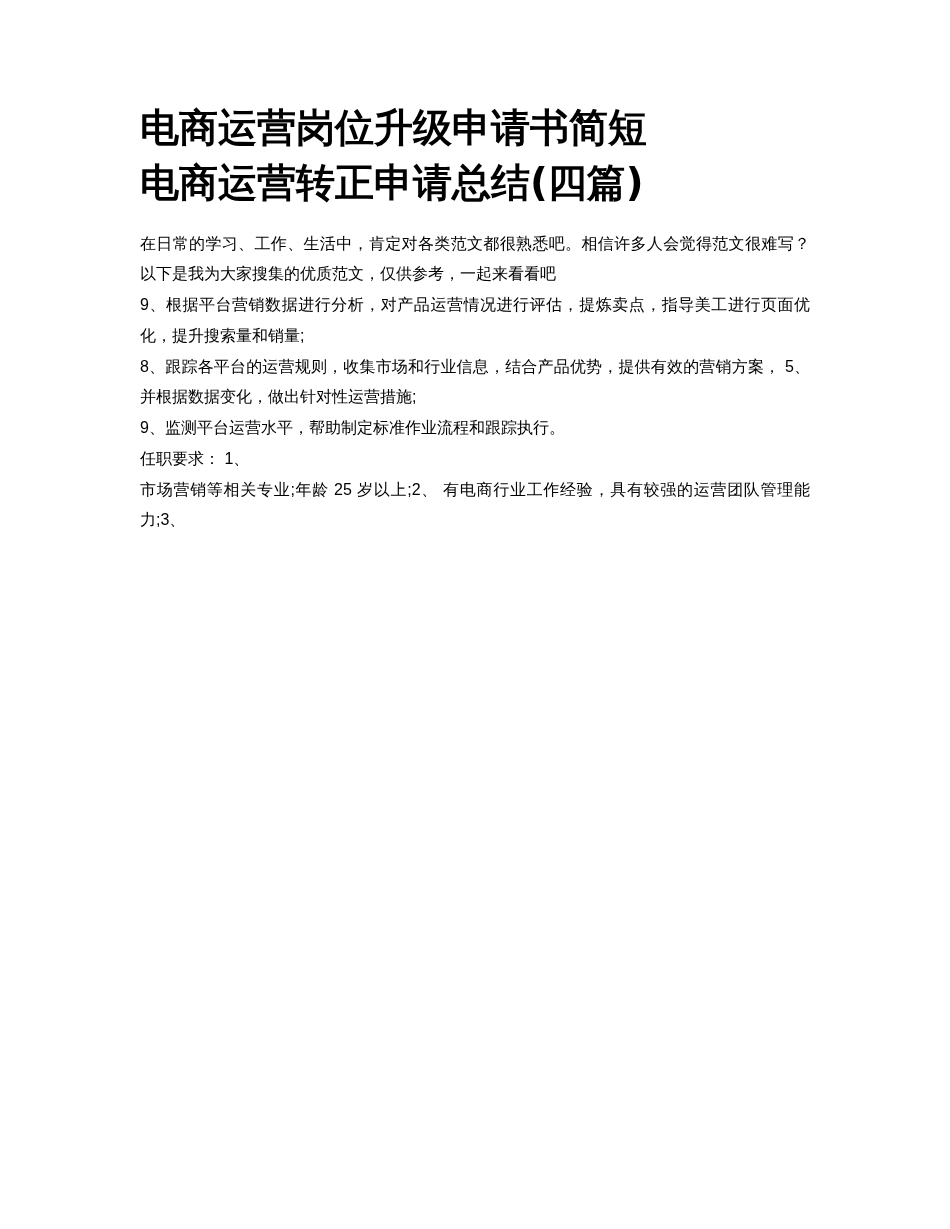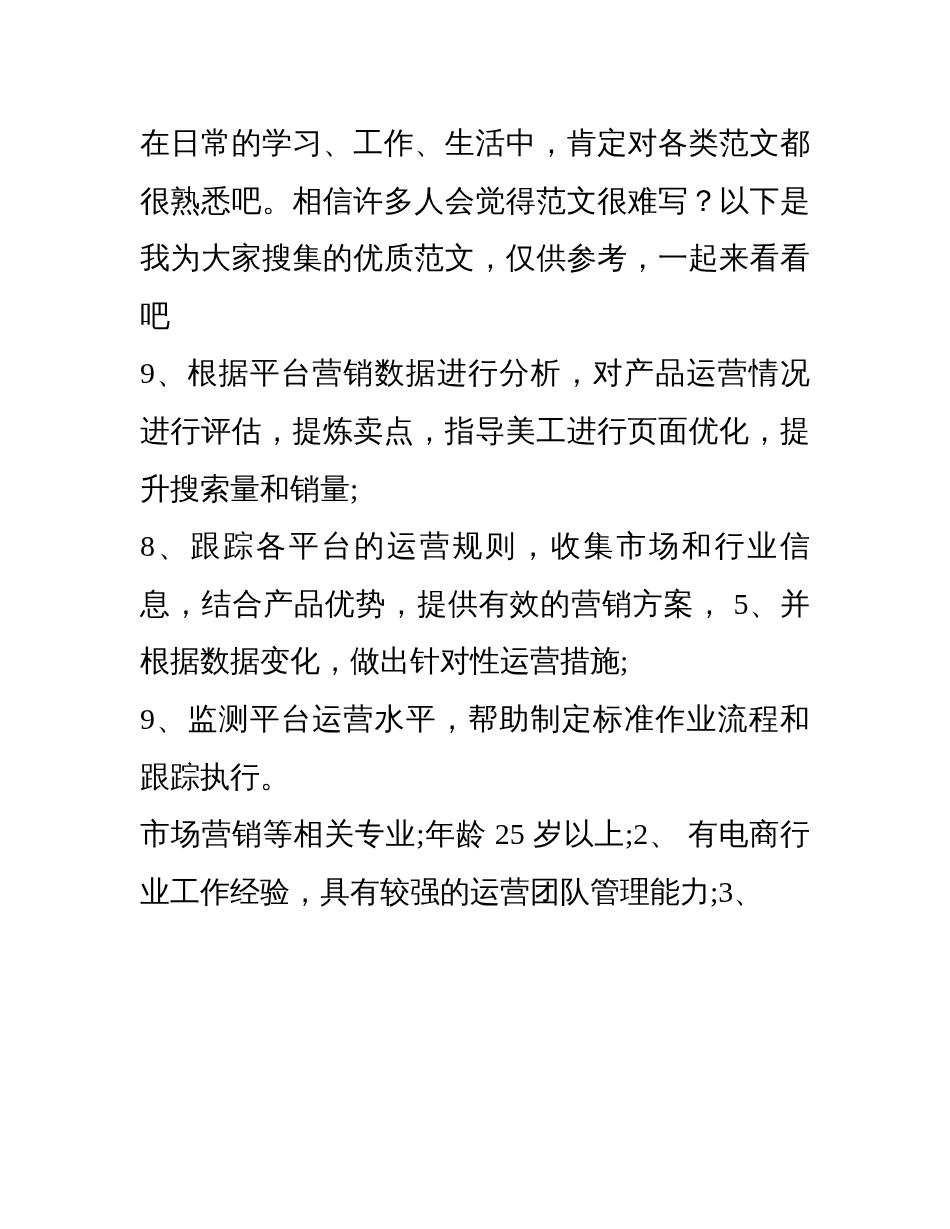--- a/index.html
+++ b/index.html
@@ -33,38 +33,43 @@
   }
   .doc-title .line {
     display: block;
     white-space: nowrap;
   }
   .body-block {
     margin-top: 14px;
   }
   p.para {
     margin: 0;
-    font-size: 30px;
+    font-size: 16px;
     line-height: 1.92;
     text-align: justify;
     text-justify: inter-ideograph;
     color: #000000;
-    font-family: Liberation Serif, serif;
+    font-family: Liberation Sans, sans-serif;
   }
   p.para.indent-none {
     text-indent: 0;
   }
 </style>
 </head>
 <body>
 
 <div class="page">
 
+  <h1 class="doc-title">
+    <span class="line">电商运营岗位升级申请书简短</span>
+    <span class="line">电商运营转正申请总结(四篇)</span>
+  </h1>
 
   <div class="body-block">
     <p class="para indent-none">在日常的学习、工作、生活中，肯定对各类范文都很熟悉吧。相信许多人会觉得范文很难写？以下是我为大家搜集的优质范文，仅供参考，一起来看看吧</p>
     <p class="para indent-none">9、根据平台营销数据进行分析，对产品运营情况进行评估，提炼卖点，指导美工进行页面优化，提升搜索量和销量;</p>
     <p class="para indent-none">8、跟踪各平台的运营规则，收集市场和行业信息，结合产品优势，提供有效的营销方案， 5、并根据数据变化，做出针对性运营措施;</p>
     <p class="para indent-none">9、监测平台运营水平，帮助制定标准作业流程和跟踪执行。</p>
+    <p class="para indent-none">任职要求： 1、</p>
     <p class="para indent-none">市场营销等相关专业;年龄 25 岁以上;2、 有电商行业工作经验，具有较强的运营团队管理能力;3、</p>
   </div>
 
 </div>
 
 </body></html>

